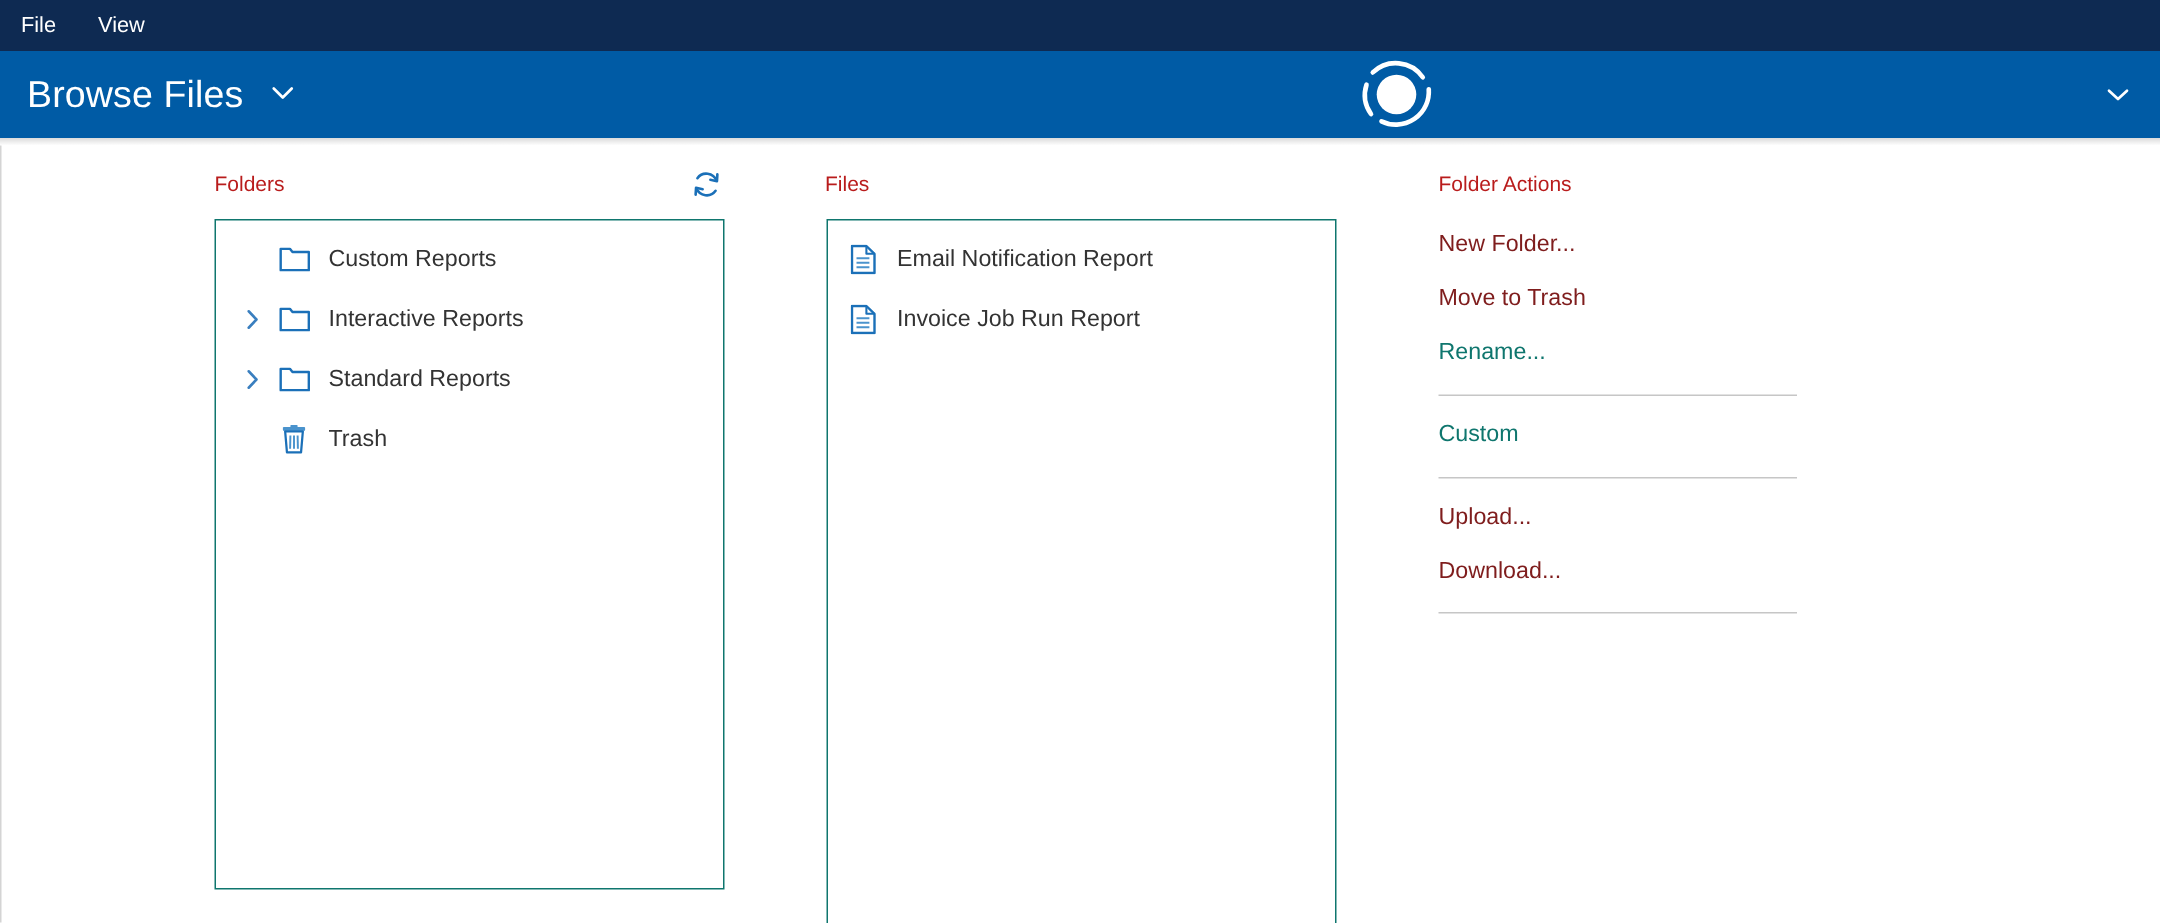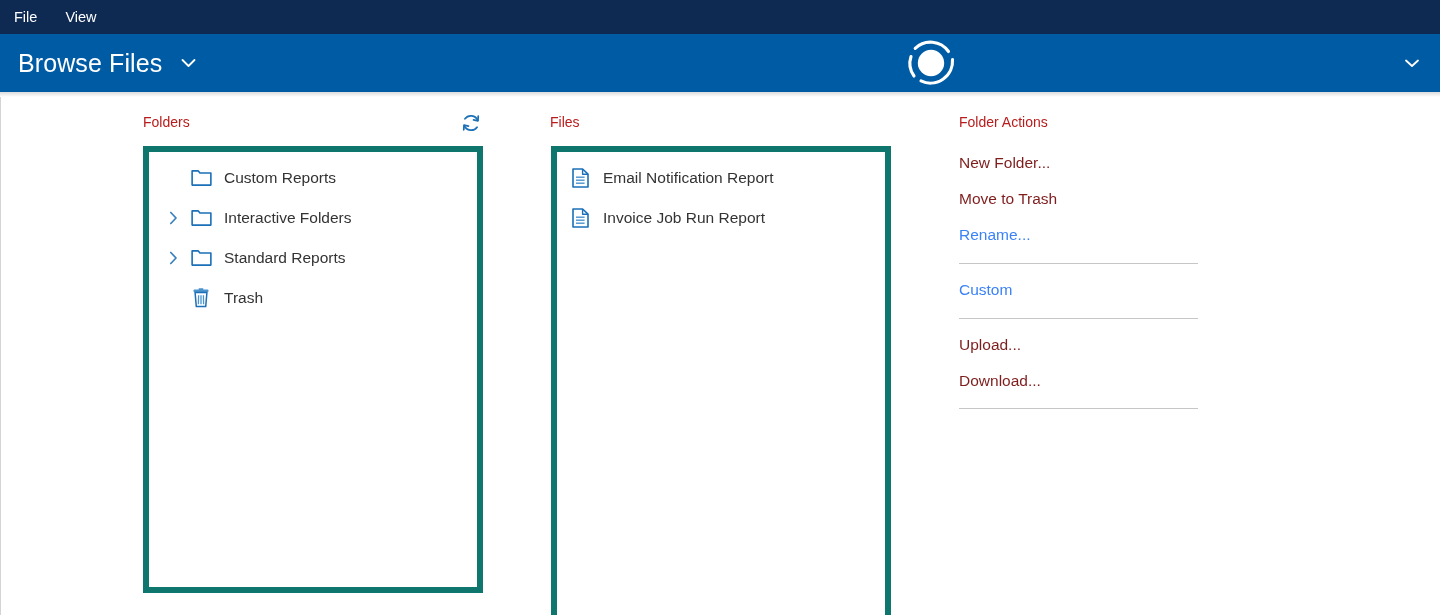--- a/index.html
+++ b/index.html
@@ -91,21 +91,21 @@
     position: absolute;
     color: #b91c1c;
     font-size: 14px;
     font-weight: 400;
     white-space: nowrap;
   }
 
   .panel {
     position: absolute;
     background: #ffffff;
-    border: 6px solid #0f766e;
+    border: 1px solid #0f766e;
   }
 
   .row {
     display: flex; align-items: center;
     height: 40px;
     padding-left: 10px;
     cursor: default;
   }
   .twisty { width: 28px; flex: none; display: flex; justify-content: center; align-items: center; }
   .row-icon { width: 28px; flex: none; display: flex; justify-content: center; align-items: center; }
@@ -117,21 +117,21 @@
   }
 
   
   .action {
     position: absolute;
     font-size: 15.5px;
     color: #7f1d1d;
     cursor: pointer;
     white-space: nowrap;
   }
-  .action.disabled { color: #3b82f6; cursor: default; }
+  .action.disabled { color: #0f766e; cursor: default; }
   .sep {
     position: absolute;
     height: 1px;
     background: #c6c6c6;
   }
 
   
   .refresh-btn {
     position: absolute;
     width: 26px; height: 26px;
@@ -209,21 +209,21 @@
       <span class="twisty">
         <svg width="9" height="14" viewBox="0 0 9 14" aria-hidden="true">
           <path d="M1.8 1.5 L7 7 L1.8 12.5" fill="none" stroke="#3a7fbf" stroke-width="1.7" stroke-linecap="round" stroke-linejoin="round"></path>
         </svg>
       </span>
       <span class="row-icon">
         <svg width="21" height="18" viewBox="0 0 22 19" aria-hidden="true">
           <path d="M1.1 4.2 V17 H20.9 V4.2 H9.4 L7.6 2.0 H1.1 Z" fill="#ffffff" stroke="#1b70b8" stroke-width="1.7" stroke-linejoin="round"></path>
         </svg>
       </span>
-      <span class="row-label">Interactive Folders</span>
+      <span class="row-label">Interactive Reports</span>
     </div>
 
     <div class="row">
       <span class="twisty">
         <svg width="9" height="14" viewBox="0 0 9 14" aria-hidden="true">
           <path d="M1.8 1.5 L7 7 L1.8 12.5" fill="none" stroke="#3a7fbf" stroke-width="1.7" stroke-linecap="round" stroke-linejoin="round"></path>
         </svg>
       </span>
       <span class="row-icon">
         <svg width="21" height="18" viewBox="0 0 22 19" aria-hidden="true">

